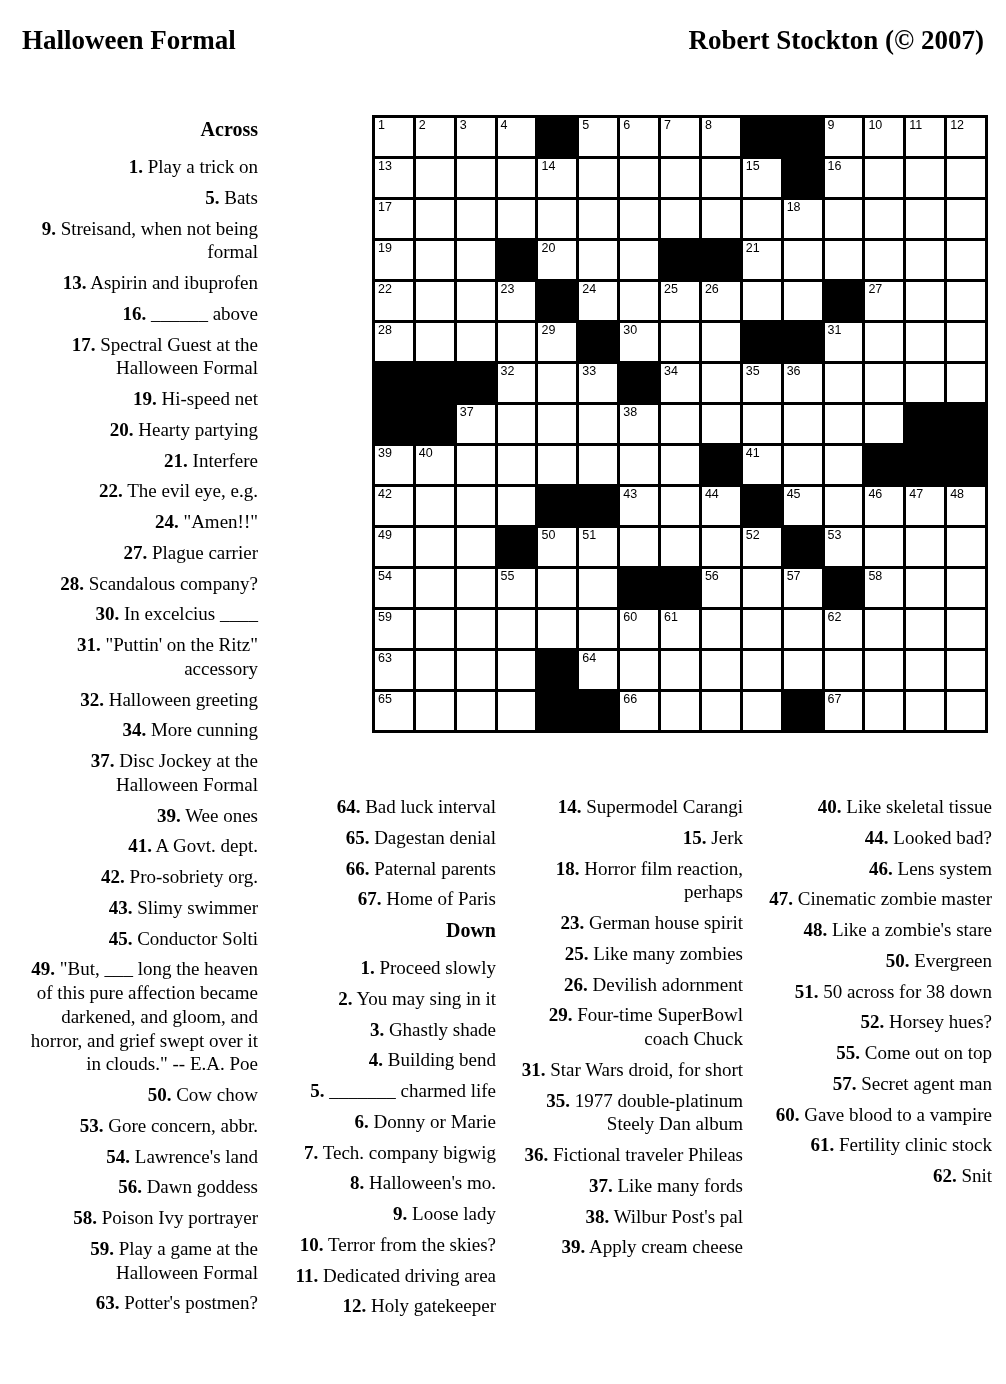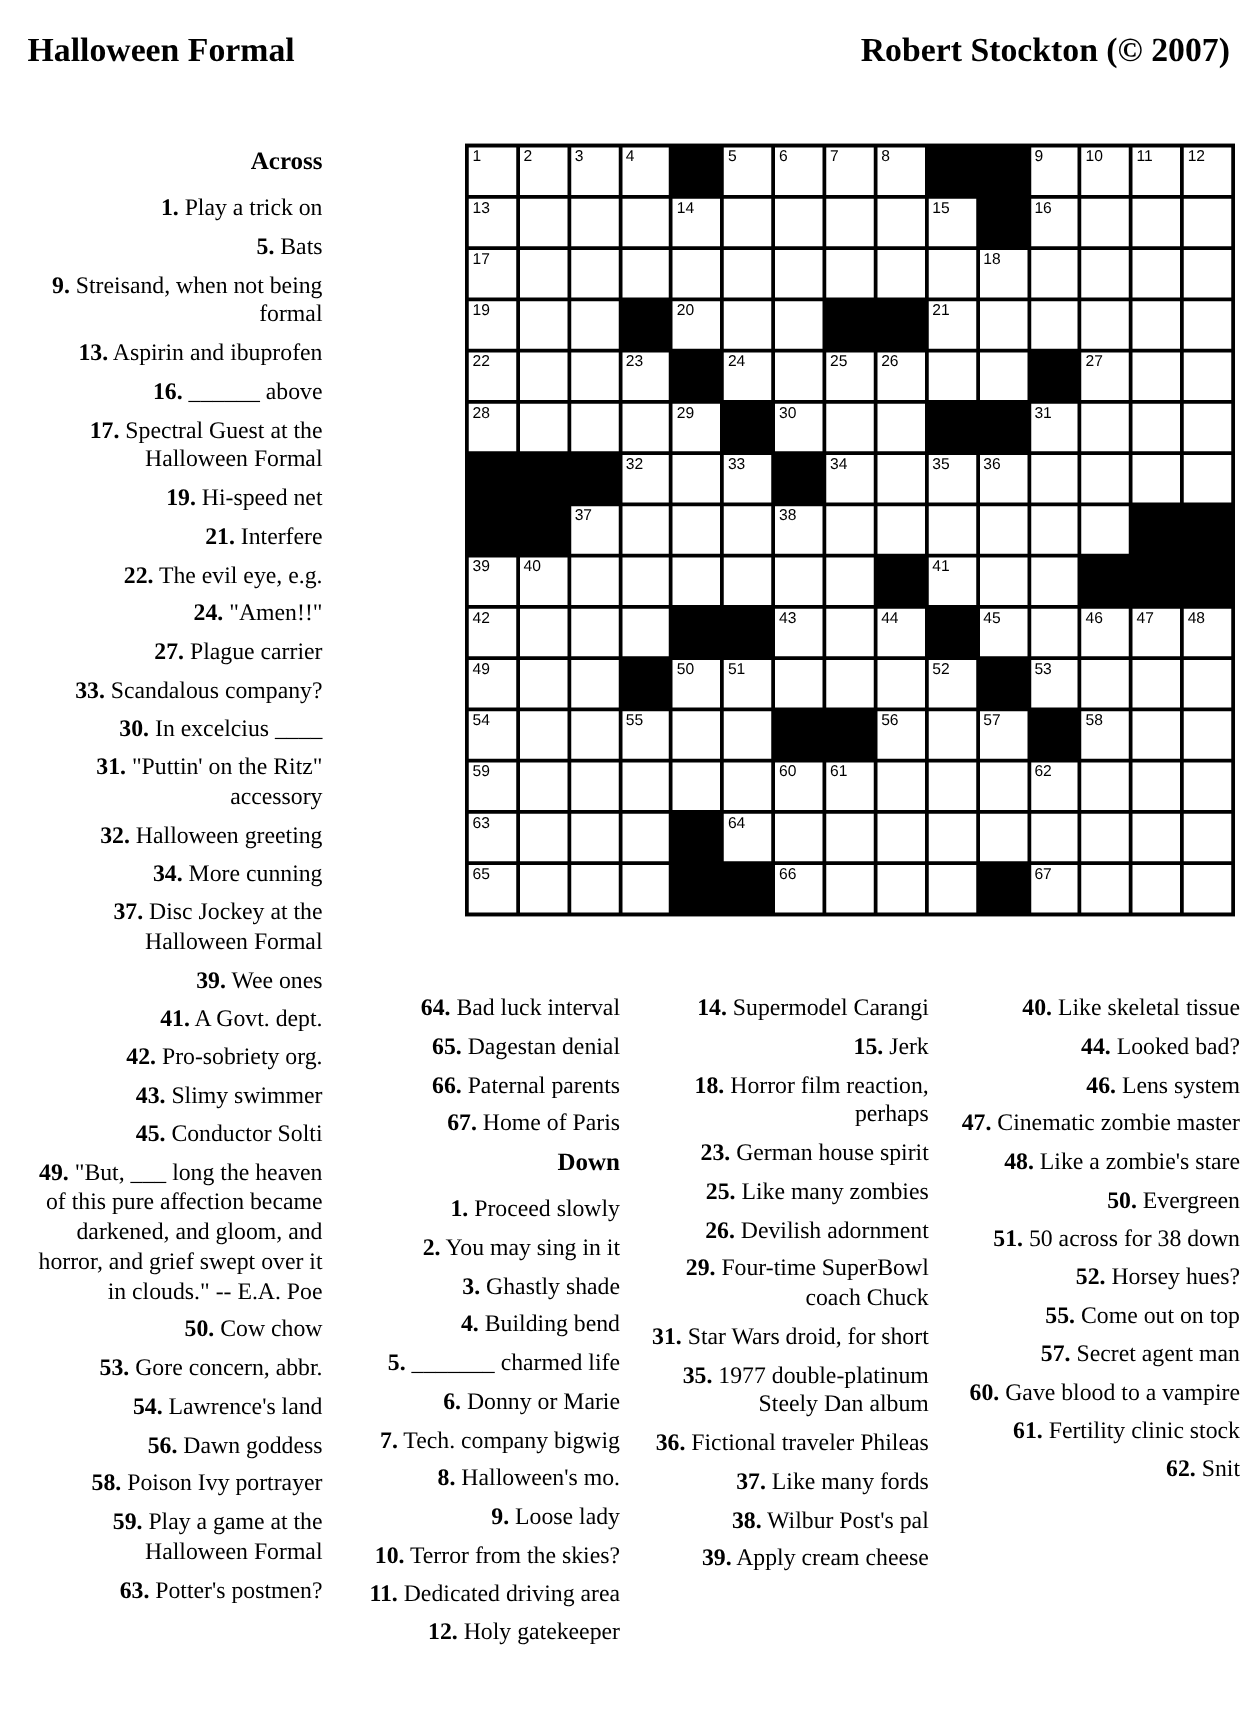--- a/index.html
+++ b/index.html
@@ -443,25 +443,26 @@
 <div class="cluecol" id="clue-col-1">
   <div class="section-head">Across</div>
   <div id="col1-clues">
       <div class="clue"><span class="num">1.</span><span> Play a trick on</span></div>
       <div class="clue"><span class="num">5.</span><span> Bats</span></div>
       <div class="clue"><span class="num">9.</span><span> Streisand, when not being formal</span></div>
       <div class="clue"><span class="num">13.</span><span> Aspirin and ibuprofen</span></div>
       <div class="clue"><span class="num">16.</span><span> ______ above</span></div>
       <div class="clue"><span class="num">17.</span><span> Spectral Guest at the Halloween Formal</span></div>
       <div class="clue"><span class="num">19.</span><span> Hi-speed net</span></div>
+      <div class="clue"><span class="num">20.</span><span> Hearty partying</span></div>
       <div class="clue"><span class="num">21.</span><span> Interfere</span></div>
       <div class="clue"><span class="num">22.</span><span> The evil eye, e.g.</span></div>
       <div class="clue"><span class="num">24.</span><span> "Amen!!"</span></div>
       <div class="clue"><span class="num">27.</span><span> Plague carrier</span></div>
-      <div class="clue"><span class="num">33.</span><span> Scandalous company?</span></div>
+      <div class="clue"><span class="num">28.</span><span> Scandalous company?</span></div>
       <div class="clue"><span class="num">30.</span><span> In excelcius ____</span></div>
       <div class="clue"><span class="num">31.</span><span> "Puttin' on the Ritz" accessory</span></div>
       <div class="clue"><span class="num">32.</span><span> Halloween greeting</span></div>
       <div class="clue"><span class="num">34.</span><span> More cunning</span></div>
       <div class="clue"><span class="num">37.</span><span> Disc Jockey at the Halloween Formal</span></div>
       <div class="clue"><span class="num">39.</span><span> Wee ones</span></div>
       <div class="clue"><span class="num">41.</span><span> A Govt. dept.</span></div>
       <div class="clue"><span class="num">42.</span><span> Pro-sobriety org.</span></div>
       <div class="clue"><span class="num">43.</span><span> Slimy swimmer</span></div>
       <div class="clue"><span class="num">45.</span><span> Conductor Solti</span></div>

